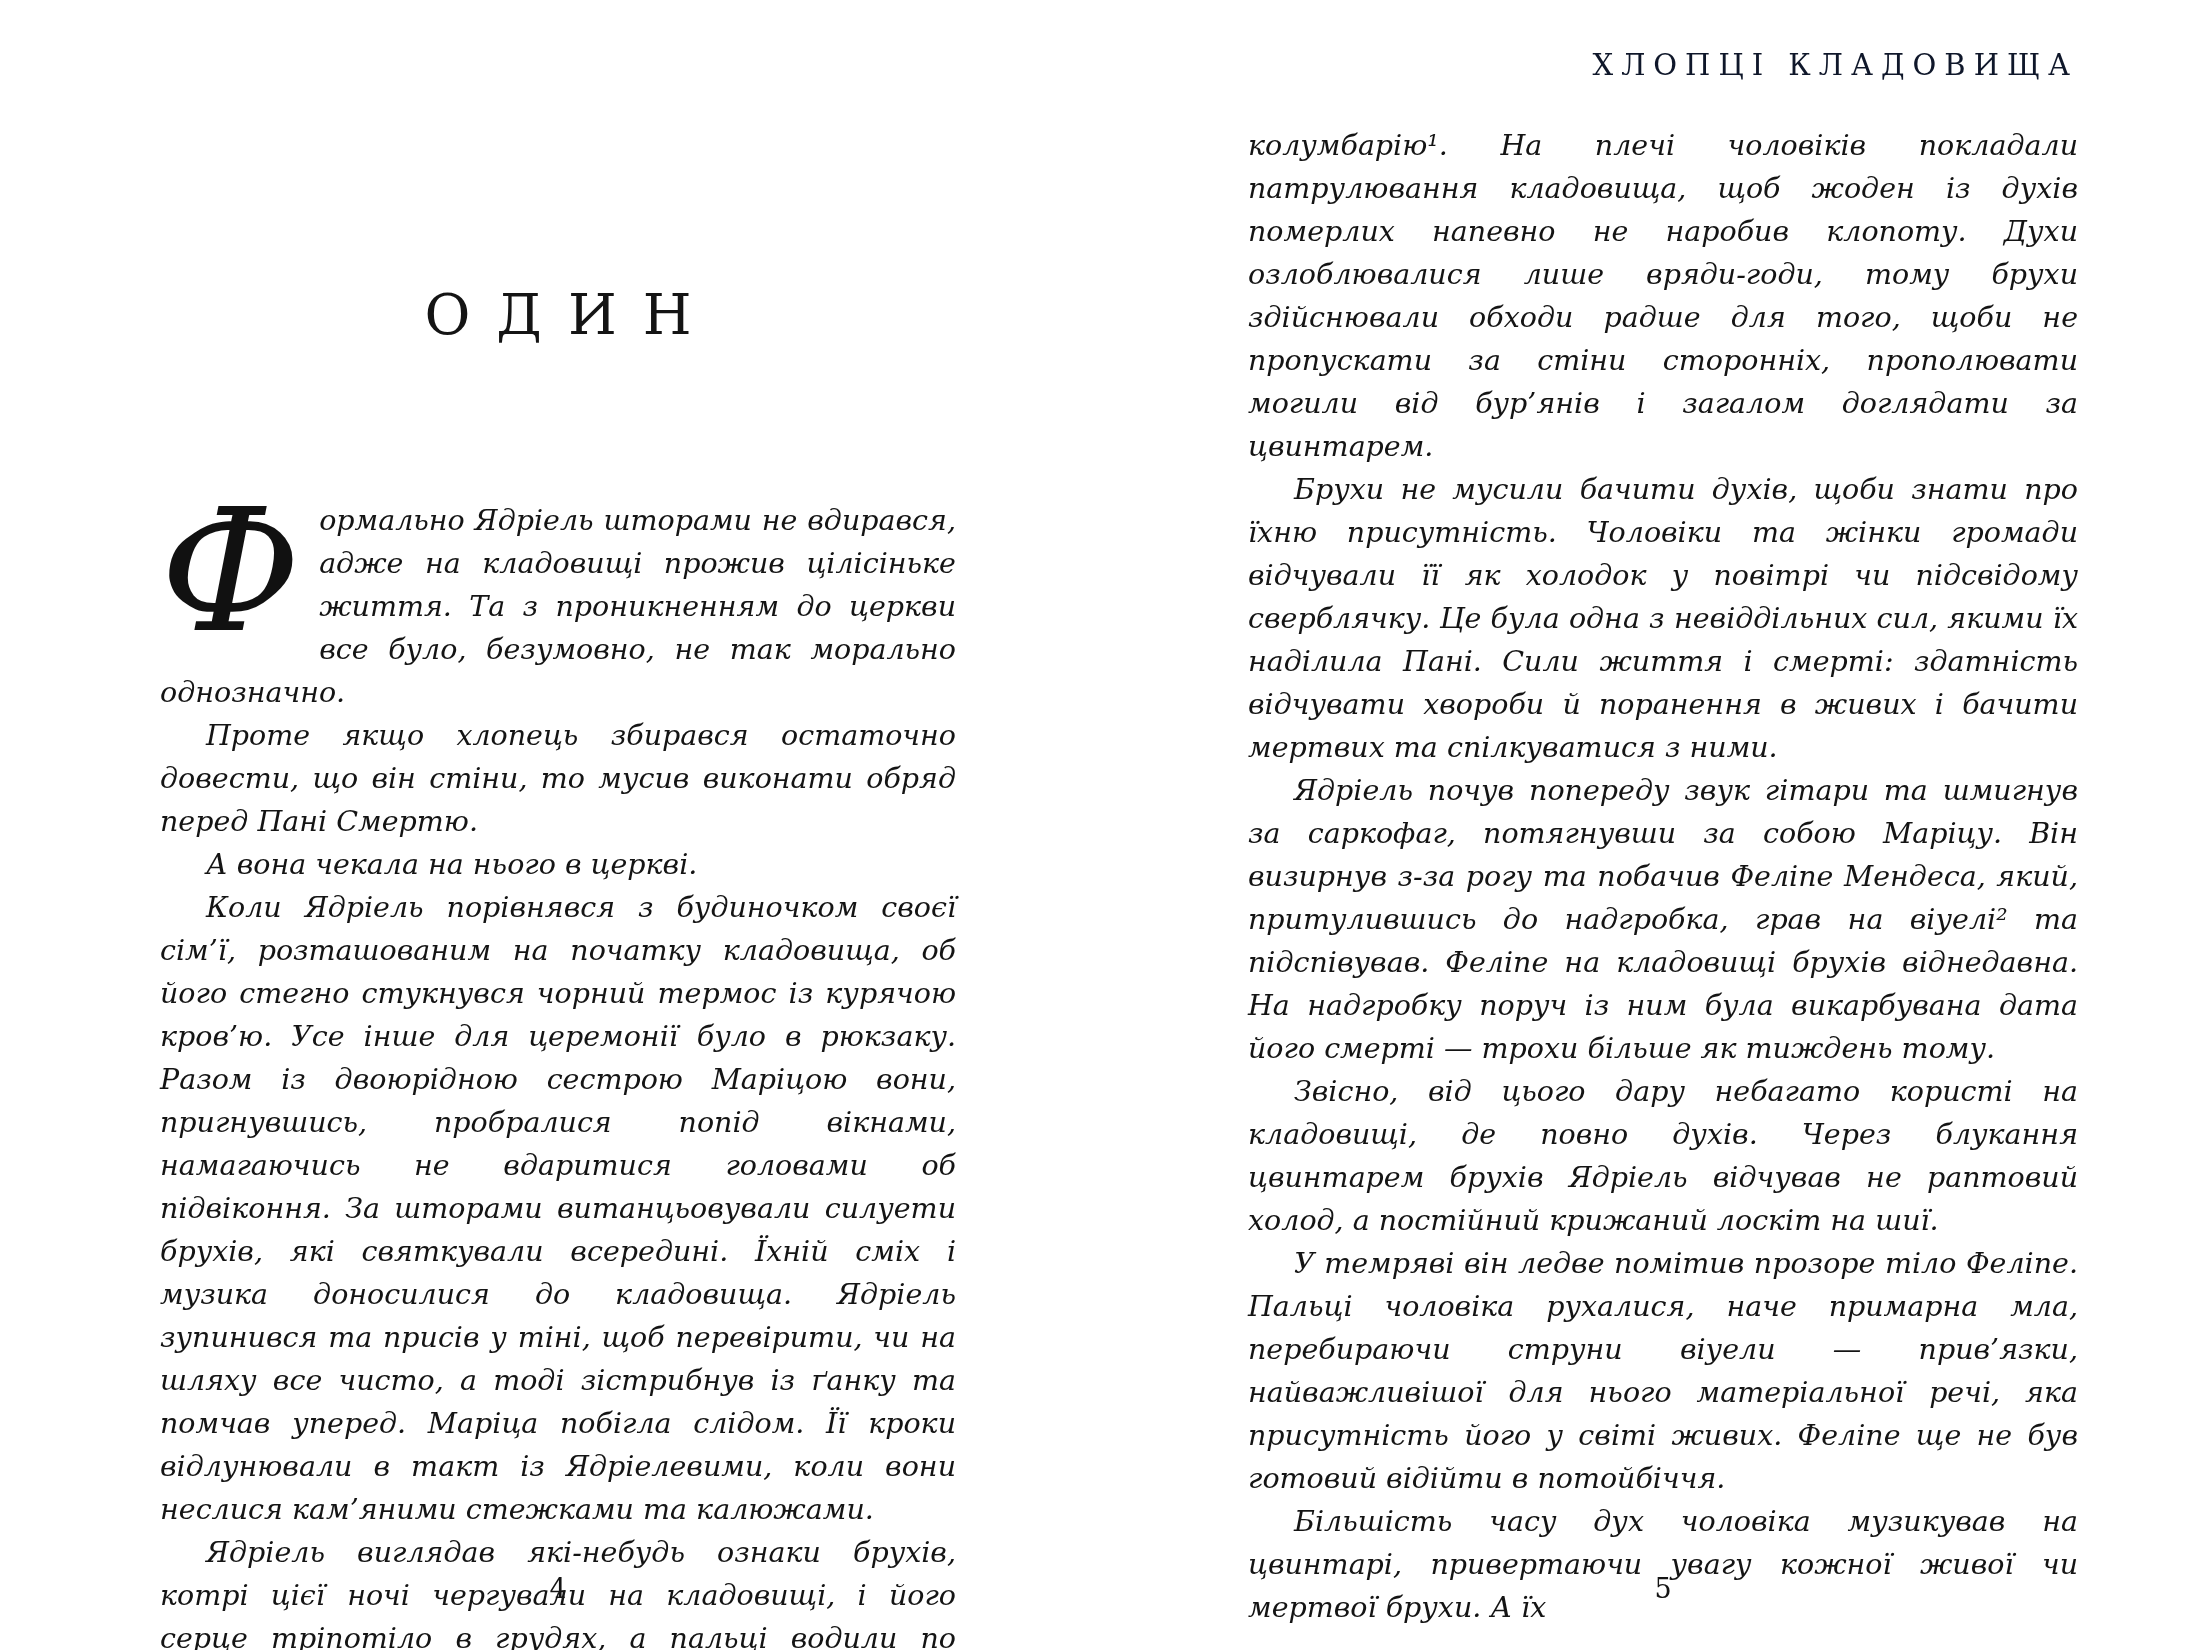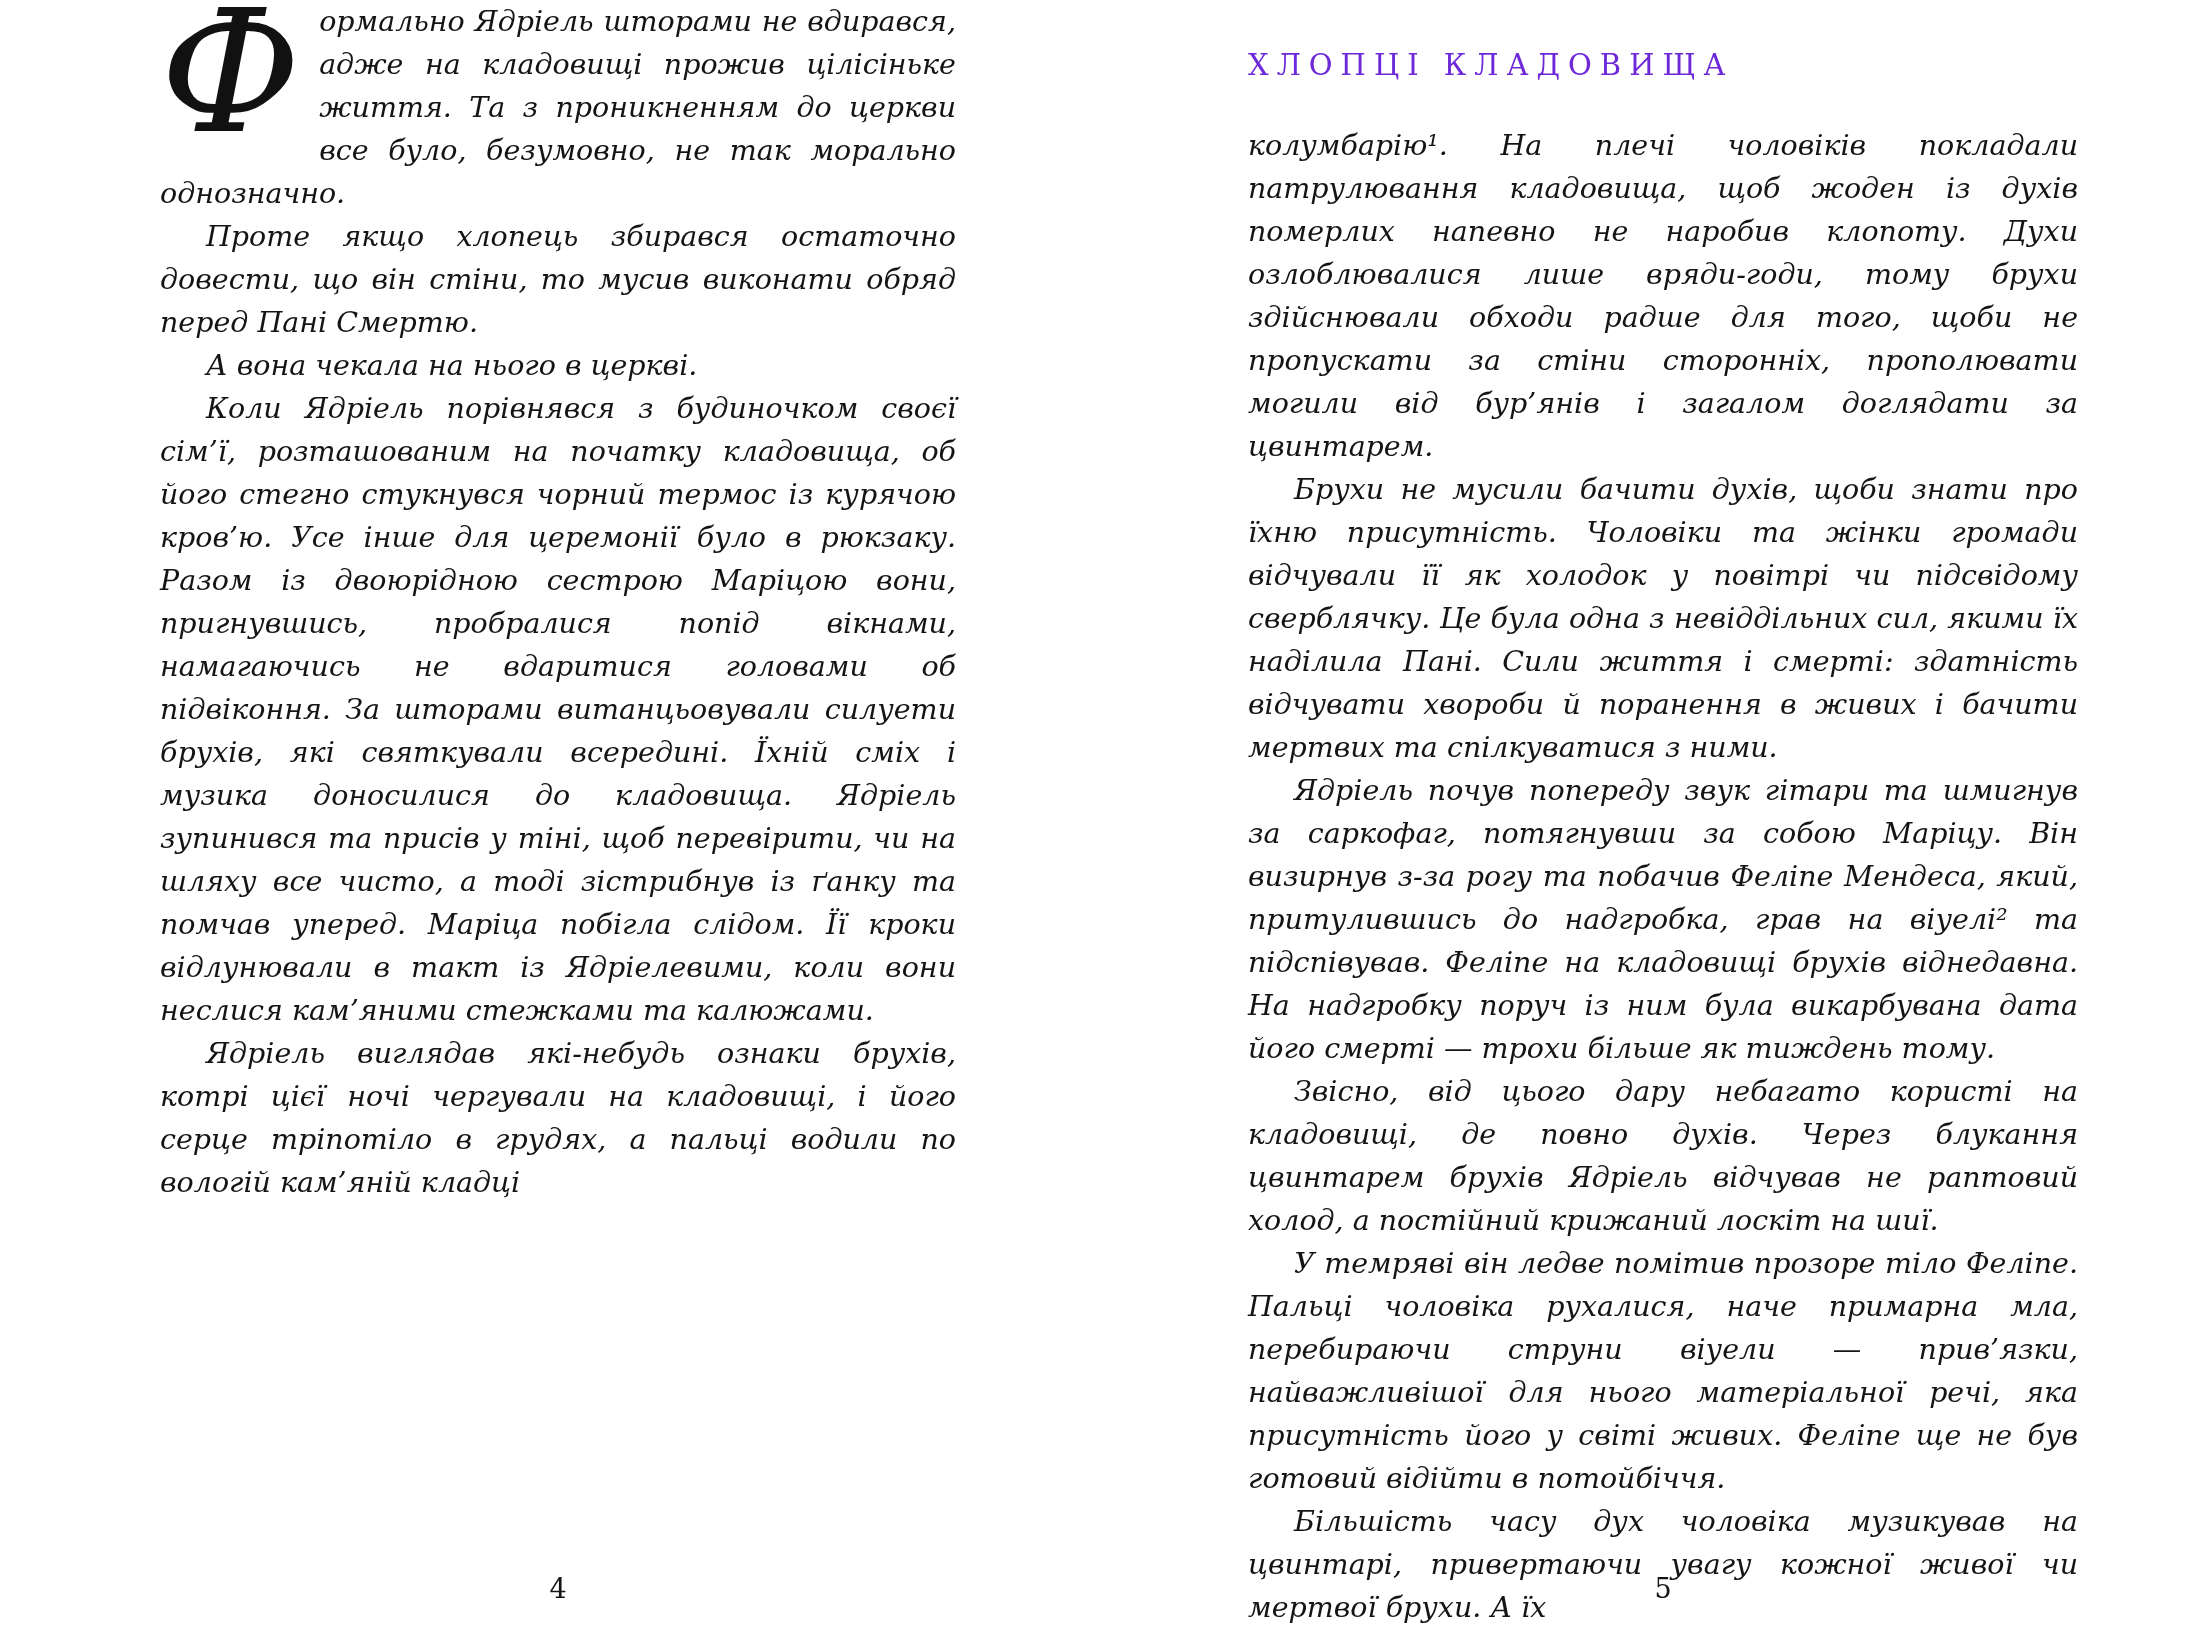--- a/index.html
+++ b/index.html
@@ -12,25 +12,25 @@
     position: relative;
     font-family: "DejaVu Serif", "Liberation Serif", serif;
     color: #141414;
   }
   .page-col { position: absolute; top: 0; height: 1650px; }
   .left-col  { left: 160px;  width: 796px; }
   .right-col { left: 1248px; width: 830px; }
 
   .running-header {
     margin-top: 48px;
-    text-align: left;
+    text-align: right;
     font-size: 29px;
     letter-spacing: 8px;
     font-weight: 400;
-    color: #6d28d9;
+    color: #0f172a;
   }
 
   .chapter-title {
     margin-top: 282px;
     margin-bottom: 152px;
     text-align: center;
     font-size: 56px;
     letter-spacing: 26px;
     font-weight: 400;
     text-indent: 26px; 
@@ -75,20 +75,21 @@
     bottom: 46px;
     left: 0; width: 100%;
     text-align: center;
     font-size: 27px;
   }
 </style>
 </head>
 <body>
 
 <div class="page-col left-col">
+  <h1 class="chapter-title">ОДИН</h1>
 
   <div class="body-text">
     <p class="para no-indent">
       <span class="dropcap">Ф</span><span>ормально Ядріель шторами не вдирався, адже на кладовищі прожив цілісіньке життя. Та з проникненням до церкви все було, безумовно, не так морально однозначно.</span>
     </p>
     <p class="para">Проте якщо хлопець збирався остаточно довести, що він стіни, то мусив виконати обряд перед Пані Смертю.</p>
     <p class="para">А вона чекала на нього в церкві.</p>
     <p class="para">Коли Ядріель порівнявся з будиночком своєї сім’ї, розташованим на початку кладовища, об його стегно стукнувся чорний термос із курячою кров’ю. Усе інше для церемонії було в рюкзаку. Разом із двоюрідною сестрою Маріцою вони, пригнувшись, пробралися попід вікнами, намагаючись не вдаритися головами об підвіконня. За шторами витанцьовували силуети брухів, які святкували всередині. Їхній сміх і музика доносилися до кладовища. Ядріель зупинився та присів у тіні, щоб перевірити, чи на шляху все чисто, а тоді зістрибнув із ґанку та помчав уперед. Маріца побігла слідом. Її кроки відлунювали в такт із Ядріелевими, коли вони неслися кам’яними стежками та калюжами.</p>
     <p class="para">Ядріель виглядав які-небудь ознаки брухів, котрі цієї ночі чергували на кладовищі, і його серце тріпотіло в грудях, а пальці водили по вологій кам’яній кладці</p>
   </div>

